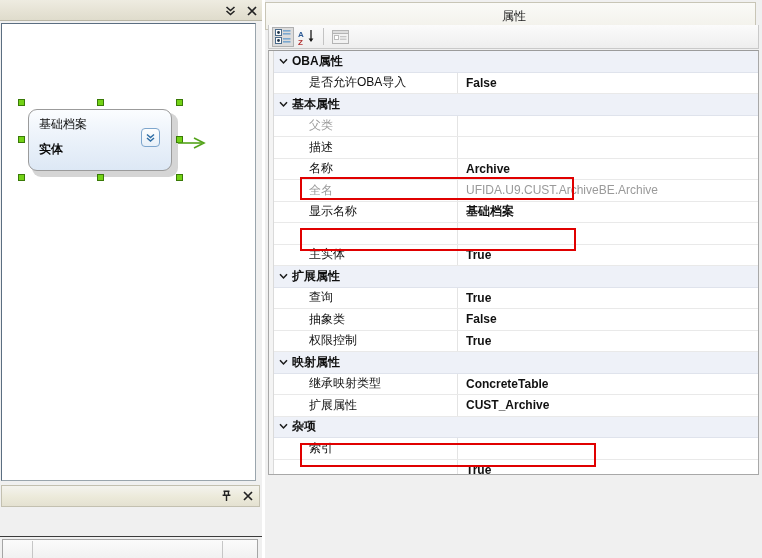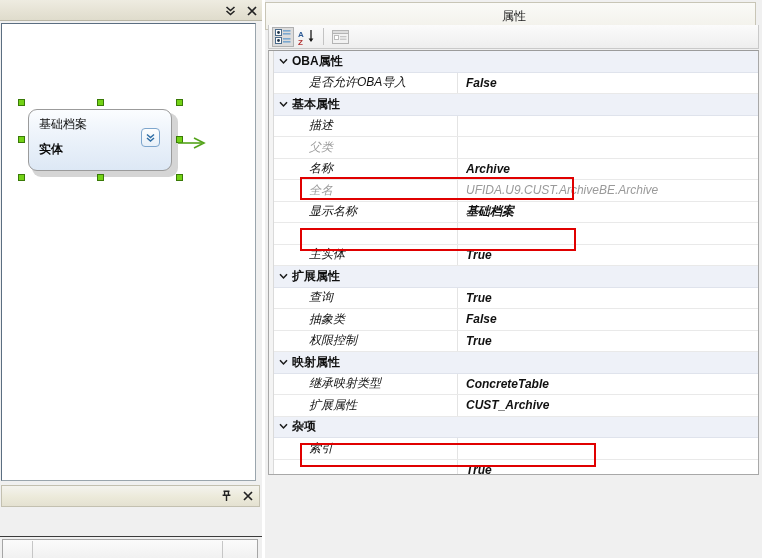--- a/index.html
+++ b/index.html
@@ -258,21 +258,20 @@
     display: flex;
     align-items: center;
   }
   .prow.category {
     background: #eef1f8;
     border-bottom: 1px solid #dfe3ec;
   }
   .prow.prop {
     background: #ffffff;
     border-bottom: 1px solid #e9e9e9;
-    font-style: italic;
   }
   .cat-chevron {
     width: 18px; height: 100%;
     display: flex; align-items: center; justify-content: center;
     flex: none;
   }
   .cat-chevron svg { display: block; }
   .cat-label {
     font-weight: bold;
     font-size: 12px;
@@ -459,26 +458,26 @@
         <div class="prow category">
           <span class="cat-chevron">
             <svg width="9" height="9" viewBox="0 0 9 9">
               <path d="M1 2.2 L4.5 6 L8 2.2" fill="none" stroke="#1b1b1b" stroke-width="1.5"></path>
             </svg>
           </span>
           <span class="cat-label">基本属性</span>
         </div>
         <div class="prow prop">
           <span class="vsep"></span>
+          <span class="p-name muted">父类</span>
+          <span class="p-value"></span>
+        </div>
+        <div class="prow prop">
+          <span class="vsep"></span>
           <span class="p-name">描述</span>
-          <span class="p-value"></span>
-        </div>
-        <div class="prow prop">
-          <span class="vsep"></span>
-          <span class="p-name muted">父类</span>
           <span class="p-value"></span>
         </div>
         <div class="prow prop">
           <span class="vsep"></span>
           <span class="p-name">名称</span>
           <span class="p-value bold">Archive</span>
         </div>
         <div class="prow prop">
           <span class="vsep"></span>
           <span class="p-name muted">全名</span>

